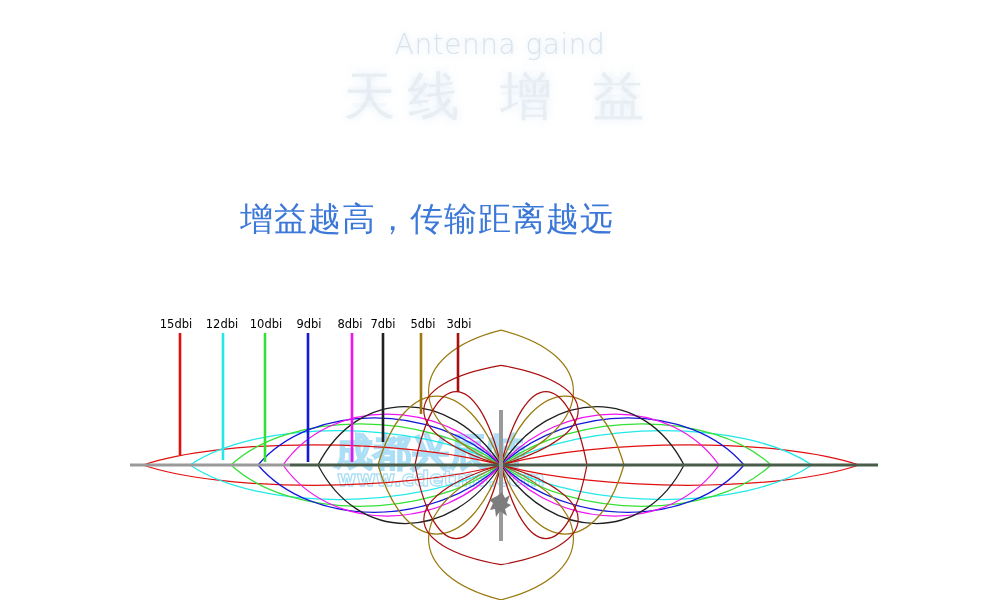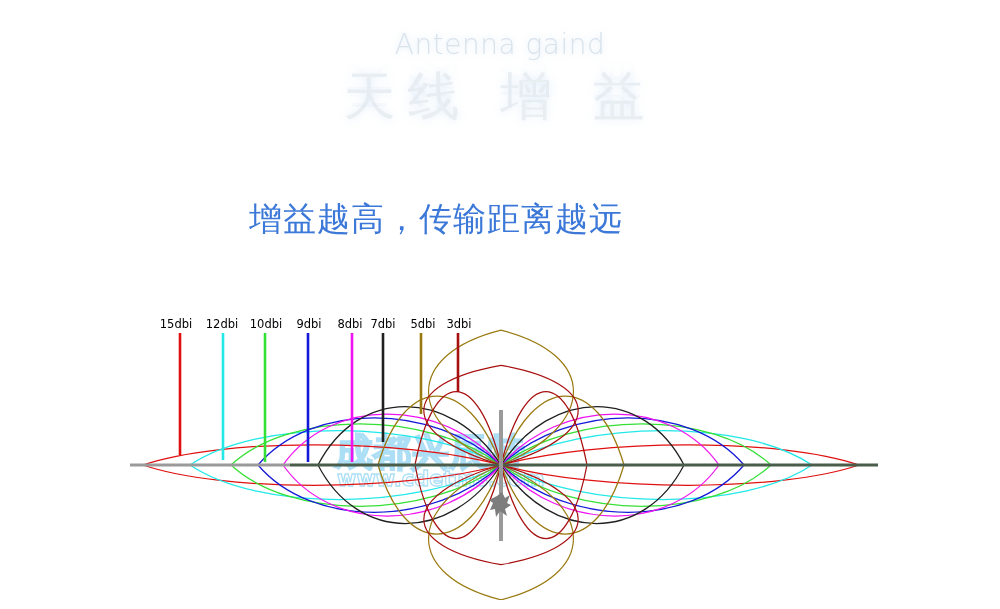--- a/index.html
+++ b/index.html
@@ -56,21 +56,20 @@
 
   
   .subtitle{
     position:absolute;left:0;top:197px;width:854px;
     text-align:center;
     font-size:33px;
     color:#3c78d8;
     font-family:"DejaVu Sans",sans-serif;
     font-weight:400;
     letter-spacing:1px;
-    margin-left:9px;
   }
 
   
   .diagram{
     position:absolute;left:0;top:290px;width:1000px;height:300px;
   }
   .diagram svg{display:block;}
 
   .lbl{
     font-family:"DejaVu Sans",sans-serif;

